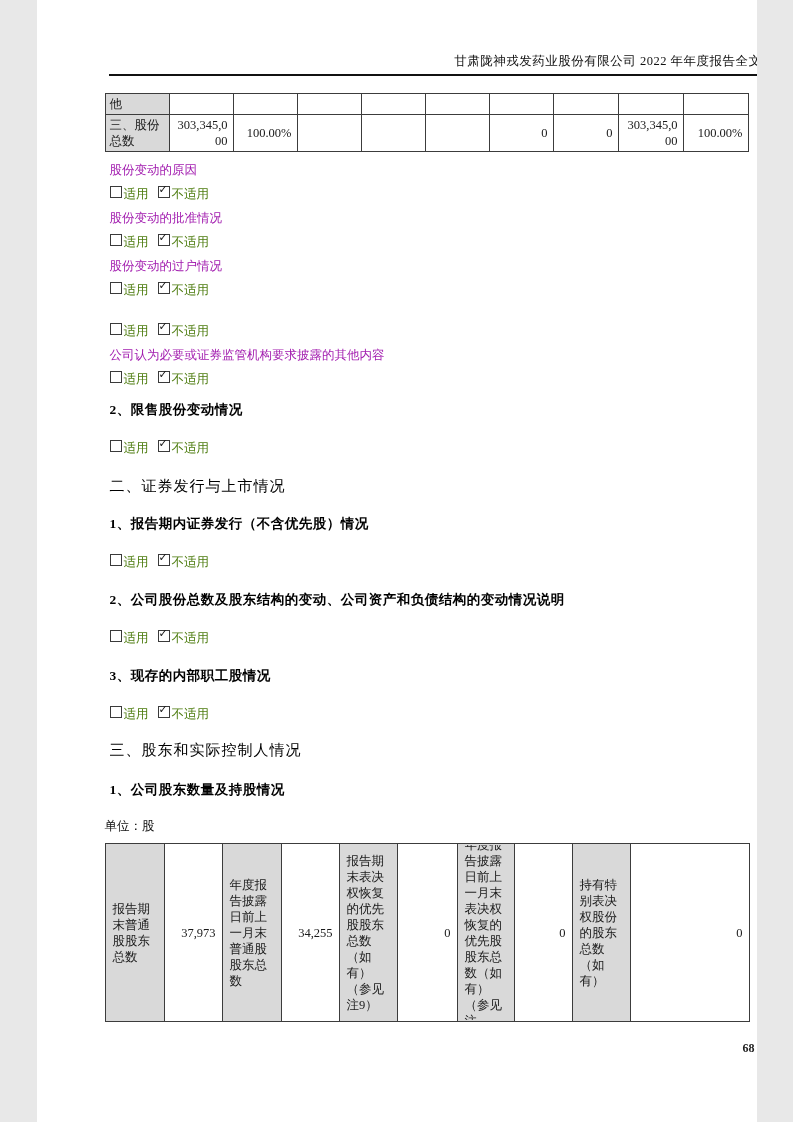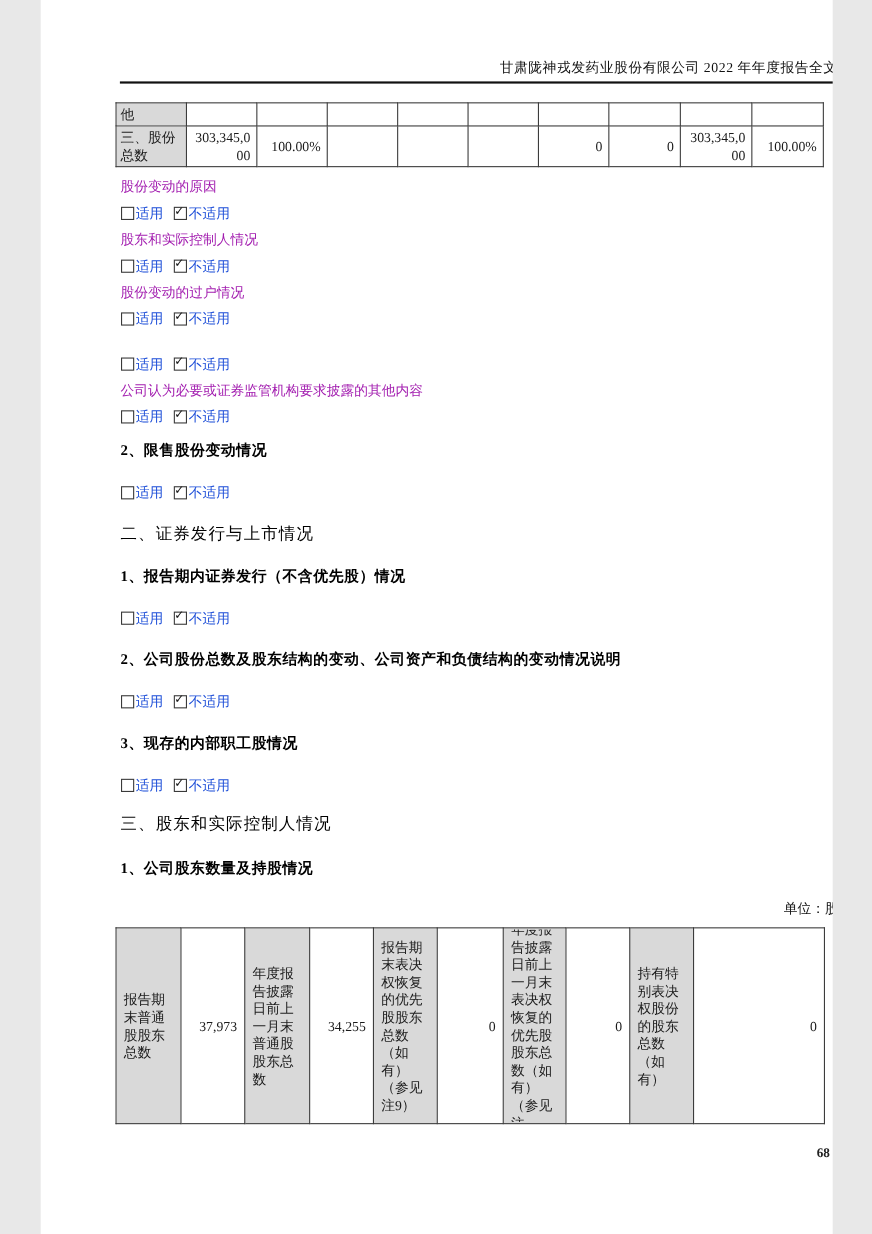--- a/index.html
+++ b/index.html
@@ -18,21 +18,21 @@
     letter-spacing:0.5px; white-space:nowrap;
   }
   .header-rule { top:74px; left:72px; width:653px; border-top:2px solid #111; height:0; }
 
   
   .plain-line  { left:73px; font-size:12.5px; line-height:16px; white-space:nowrap; color:#a21caf; }
   .h3 { left:73px; font-size:13.5px; line-height:18px; font-weight:bold; white-space:nowrap; color:#000; letter-spacing:0.5px; }
   .h2 { left:73px; font-size:15px;  line-height:20px; font-weight:normal; white-space:nowrap; color:#000; letter-spacing:1px; }
 
   
-  .cb-line { left:73px; font-size:12.5px; line-height:16px; color:#1d4ed8; display:flex; align-items:center; white-space:nowrap; }
+  .cb-line { left:73px; font-size:12.5px; line-height:16px; color:#4d7c0f; display:flex; align-items:flex-start; white-space:nowrap; }
   .cb {
     width:10px; height:10px; border:1px solid #3a3a3a; background:#fff;
     display:inline-block; position:relative; margin-right:2px; flex:0 0 auto;
   }
   .cb.checked::after {
     content:"✓"; position:absolute; left:0px; top:-3px;
     font-size:11px; line-height:11px; color:#111;
     font-family:"DejaVu Sans",sans-serif;
   }
   .cb-gap { display:inline-block; width:9px; }
@@ -40,21 +40,21 @@
   
   table { border-collapse:collapse; table-layout:fixed; }
   td { border:1px solid #3c3c3c; font-size:12.5px; line-height:16px; overflow:hidden; }
   .hd { background:#d9d9d9; text-align:left; vertical-align:middle; padding:2px 4px; }
   .num { text-align:right; vertical-align:middle; padding:2px 5px; word-break:break-all; }
 
   .top-table { top:93px; left:68px; width:643px; }
   .top-table tr.r1 td { height:16px; }
   .top-table tr.r2 td { height:32px; }
 
-  .unit-label { top:818px; left:68px; width:658px; text-align:right; font-size:12.5px; line-height:17px; color:#111; }
+  .unit-label { top:818px; left:68px; width:658px; font-size:12.5px; line-height:17px; color:#111; }
 
   .bottom-table { top:843px; left:68px; width:644px; }
   .bottom-table td { padding:0; height:177px; vertical-align:middle; }
   .bottom-table .cellwrap { height:175px; overflow:hidden; display:flex; align-items:center; padding:0 7px; }
   .bottom-table .hd .cellwrap span { width:100%; text-align:left; }
   .bottom-table .numcell .cellwrap { justify-content:flex-end; padding:0 6px; }
 
   .page-number { top:1040px; left:68px; width:650px; text-align:right; font-size:12px; line-height:16px; color:#222;font-weight:bold; }
 </style>
 </head>
@@ -111,21 +111,21 @@
   <div class="abs plain-line" style="top:162px">股份变动的原因</div>
 
   <div class="abs cb-line" style="top:186px">
     <span class="cb"></span>
       <span class="cb-label">适用</span>
       <span class="cb-gap"></span>
       <span class="cb checked"></span>
       <span class="cb-label">不适用</span>
   </div>
 
-  <div class="abs plain-line" style="top:210px">股东和实际控制人情况</div>
+  <div class="abs plain-line" style="top:210px">股份变动的批准情况</div>
 
   <div class="abs cb-line" style="top:234px">
     <span class="cb"></span>
       <span class="cb-label">适用</span>
       <span class="cb-gap"></span>
       <span class="cb checked"></span>
       <span class="cb-label">不适用</span>
   </div>
 
   <div class="abs plain-line" style="top:258px">股份变动的过户情况</div>

